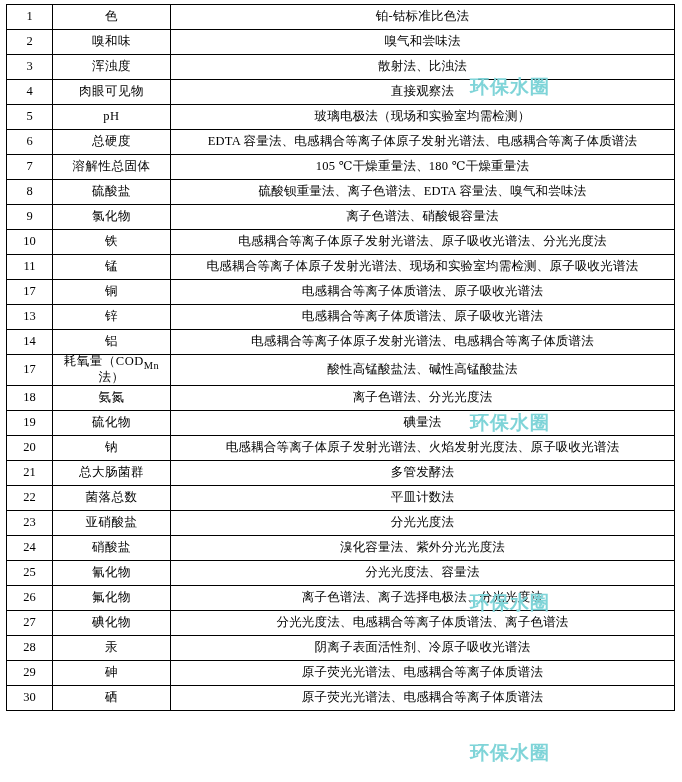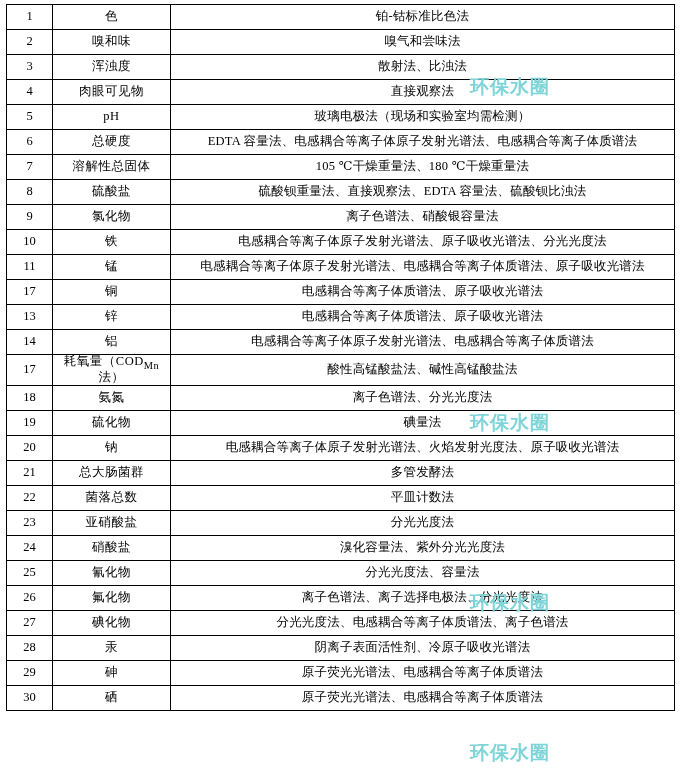--- a/index.html
+++ b/index.html
@@ -123,36 +123,36 @@
           <td class="cell-method">EDTA 容量法、电感耦合等离子体原子发射光谱法、电感耦合等离子体质谱法</td>
         </tr>
         <tr>
           <td class="cell-idx">7</td>
           <td class="cell-item">溶解性总固体</td>
           <td class="cell-method">105 ℃干燥重量法、180 ℃干燥重量法</td>
         </tr>
         <tr>
           <td class="cell-idx">8</td>
           <td class="cell-item">硫酸盐</td>
-          <td class="cell-method">硫酸钡重量法、直接观察法、EDTA 容量法、硫酸钡比浊法</td>
+          <td class="cell-method">硫酸钡重量法、离子色谱法、EDTA 容量法、嗅气和尝味法</td>
         </tr>
         <tr>
           <td class="cell-idx">9</td>
           <td class="cell-item">氯化物</td>
           <td class="cell-method">离子色谱法、硝酸银容量法</td>
         </tr>
         <tr>
           <td class="cell-idx">10</td>
           <td class="cell-item">铁</td>
           <td class="cell-method">电感耦合等离子体原子发射光谱法、原子吸收光谱法、分光光度法</td>
         </tr>
         <tr>
           <td class="cell-idx">11</td>
           <td class="cell-item">锰</td>
-          <td class="cell-method">电感耦合等离子体原子发射光谱法、电感耦合等离子体质谱法、原子吸收光谱法</td>
+          <td class="cell-method">电感耦合等离子体原子发射光谱法、现场和实验室均需检测、原子吸收光谱法</td>
         </tr>
         <tr>
           <td class="cell-idx">17</td>
           <td class="cell-item">铜</td>
           <td class="cell-method">电感耦合等离子体质谱法、原子吸收光谱法</td>
         </tr>
         <tr>
           <td class="cell-idx">13</td>
           <td class="cell-item">锌</td>
           <td class="cell-method">电感耦合等离子体质谱法、原子吸收光谱法</td>

